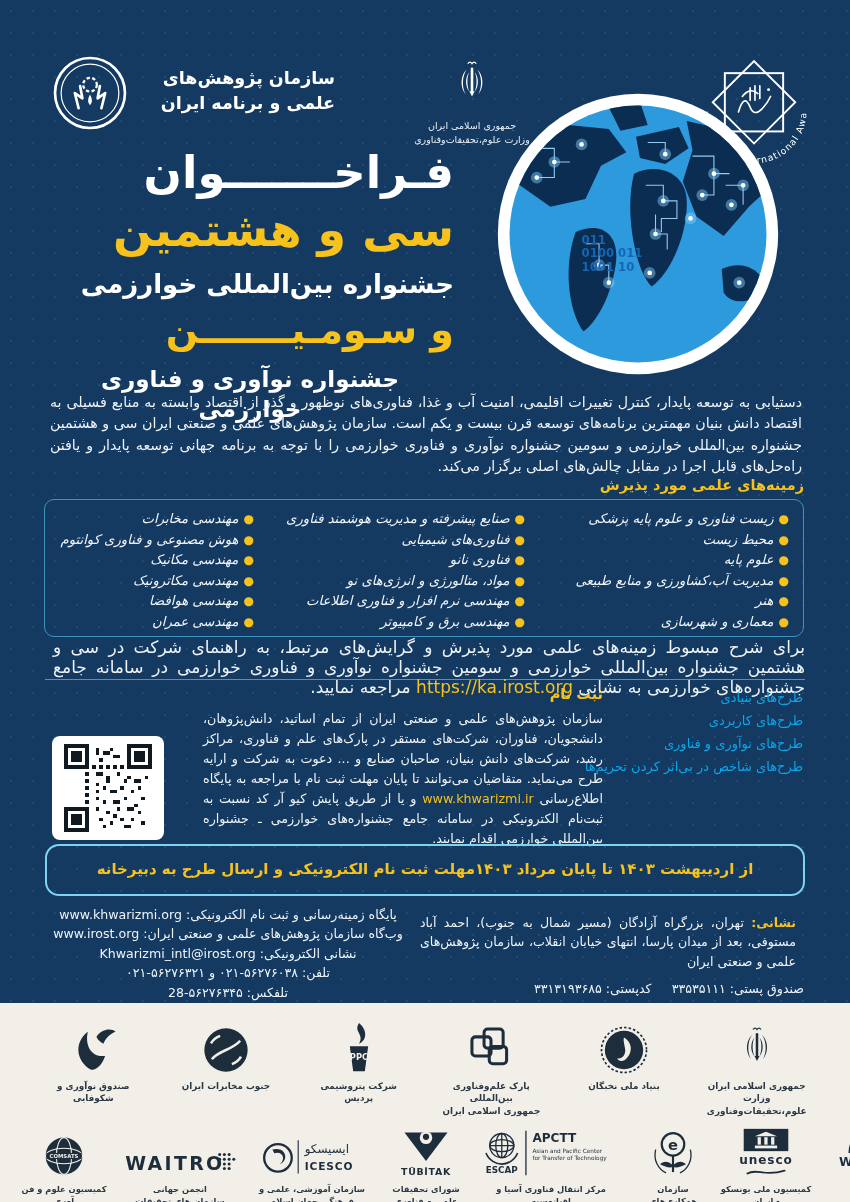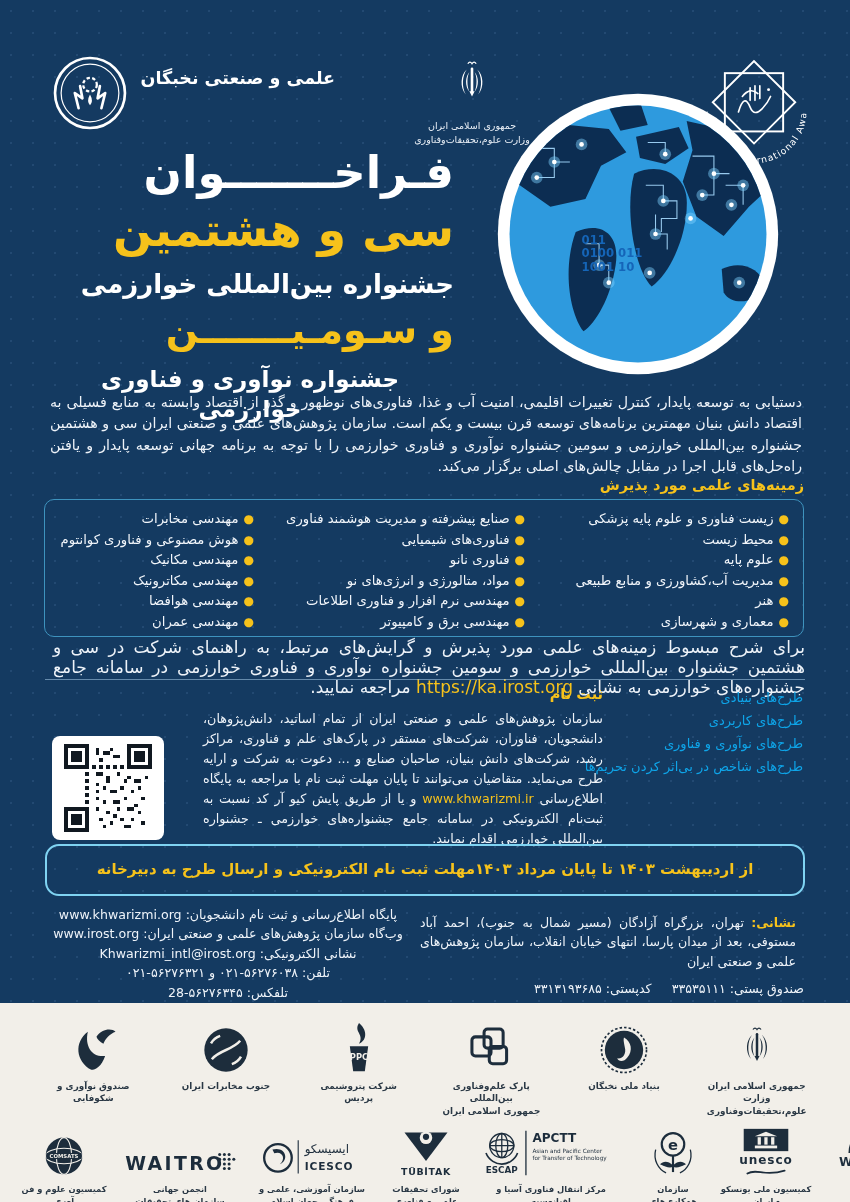--- a/index.html
+++ b/index.html
@@ -27,21 +27,21 @@
   .title .t4{font-size:38px;font-weight:bold;line-height:1.25;margin-top:6px;}
   .title .t5{font-size:23px;font-weight:bold;line-height:1.3;margin-top:10px;text-align:center;}
   
   .intro{left:50px;top:392px;width:752px;direction:rtl;text-align:justify;text-align-last:right;
          font-size:14.2px;line-height:1.5;color:#eef3f9;}
   
   .fields-heading{right:46px;top:477px;font-size:14.5px;font-weight:bold;direction:rtl;}
   .fields-box{left:44px;top:499px;width:760px;height:138px;border:1.5px solid #3e93be;
               border-radius:10px;box-sizing:border-box;display:flex;direction:rtl;
               padding:9px 14px;gap:4px;}
-  .fcol{list-style:none;margin:0;padding:0;}
+  .fcol{list-style:none;margin:0;padding:0;font-style:italic;}
   .fcol.c1{width:36%;} .fcol.c2{width:37%;} .fcol.c3{width:27%;}
   .fcol li{font-size:13.2px;line-height:20.5px;color:#f2f6fb;white-space:nowrap;}
   .fcol li .dot{color:#f6c21b;margin-left:5px;font-size:12px;}
   
   .guide{left:53px;top:637px;width:752px;direction:rtl;text-align:justify;text-align-last:right;
          font-size:17px;line-height:20px;color:#eef3f9;}
   .divider{left:45px;top:679px;width:760px;border-top:1px solid rgba(170,205,235,.55);}
   
   .sec-heading{font-size:14.5px;font-weight:bold;color:#f6c21b;margin:0 0 7px 0;}
   .axes{left:545px;top:686px;width:258px;direction:rtl;text-align:right;}
@@ -101,21 +101,22 @@
 
   <svg class="abs irost-logo" viewBox="0 0 100 100">
     <circle cx="50" cy="50" r="46" fill="none" stroke="#fff" stroke-width="3.5"></circle>
     <circle cx="50" cy="50" r="38" fill="none" stroke="#fff" stroke-width="1.6"></circle>
     <circle cx="50" cy="39" r="9" fill="none" stroke="#fff" stroke-width="3" stroke-dasharray="4.5 3"></circle>
     <path d="M50 52 q-5 9 0 14 q5 -5 0 -14" fill="#fff"></path>
     <path d="M35 70 L30 50 L40 57 L37 41" fill="none" stroke="#fff" stroke-width="3.5" stroke-linejoin="round" stroke-linecap="round"></path>
     <path d="M65 70 L70 50 L60 57 L63 41" fill="none" stroke="#fff" stroke-width="3.5" stroke-linejoin="round" stroke-linecap="round"></path>
   </svg>
   <div class="abs org-name">
-    <div>علمی و صنعتی نخبگان</div>
+    <div>سازمان پژوهش‌های</div>
+    <div>علمی و برنامه ایران</div>
   </div>
 
   <svg class="abs ministry-emblem" viewBox="0 0 100 100">
     <use href="#iran-emblem"></use>
   </svg>
   <div class="abs ministry-text">
     <div>جمهوری اسلامی ایران</div>
     <div>وزارت علوم،تحقیقات‌وفناوری</div>
   </div>
 
@@ -330,21 +331,21 @@
     <div>از اردیبهشت ۱۴۰۳ تا پایان مرداد ۱۴۰۳</div>
   </div>
 
   <div class="abs contact-right">
     <p style="margin:8px"><span class="yellow" style="font-weight:bold">نشانی:</span><span> تهران، بزرگراه آزادگان (مسیر شمال به جنوب)، احمد آباد مستوفی، بعد از میدان پارسا، انتهای خیابان انقلاب، سازمان پژوهش‌های علمی و صنعتی ایران</span></p>
     <div class="plain">صندوق پستی: ۳۳۵۳۵۱۱۱ &nbsp;&nbsp;&nbsp; کدپستی: ۳۳۱۳۱۹۳۶۸۵</div>
     <div class="plain">دبیرخانه دایمی جشنواره‌های خوارزمی</div>
   </div>
 
   <div class="abs contact-left">
-    <div>پایگاه اطلاع‌رسانی و ثبت نام دانشجویان: www.khwarizmi.org</div>
+    <div>پایگاه زمینه‌رسانی و ثبت نام الکترونیکی: www.khwarizmi.org</div>
     <div>وب‌گاه سازمان پژوهش‌های علمی و صنعتی ایران: www.irost.org</div>
     <div>نشانی الکترونیکی: Khwarizmi_intl@irost.org</div>
     <div>تلفن: ۵۶۲۷۶۰۳۸-۰۲۱ و ۵۶۲۷۶۳۲۱-۰۲۱</div>
     <div>تلفکس: ۵۶۲۷۶۳۴۵-28</div>
   </div>
 
   <div class="abs footer">
     <div class="lrow lrow1">
 
       <div class="litem">

